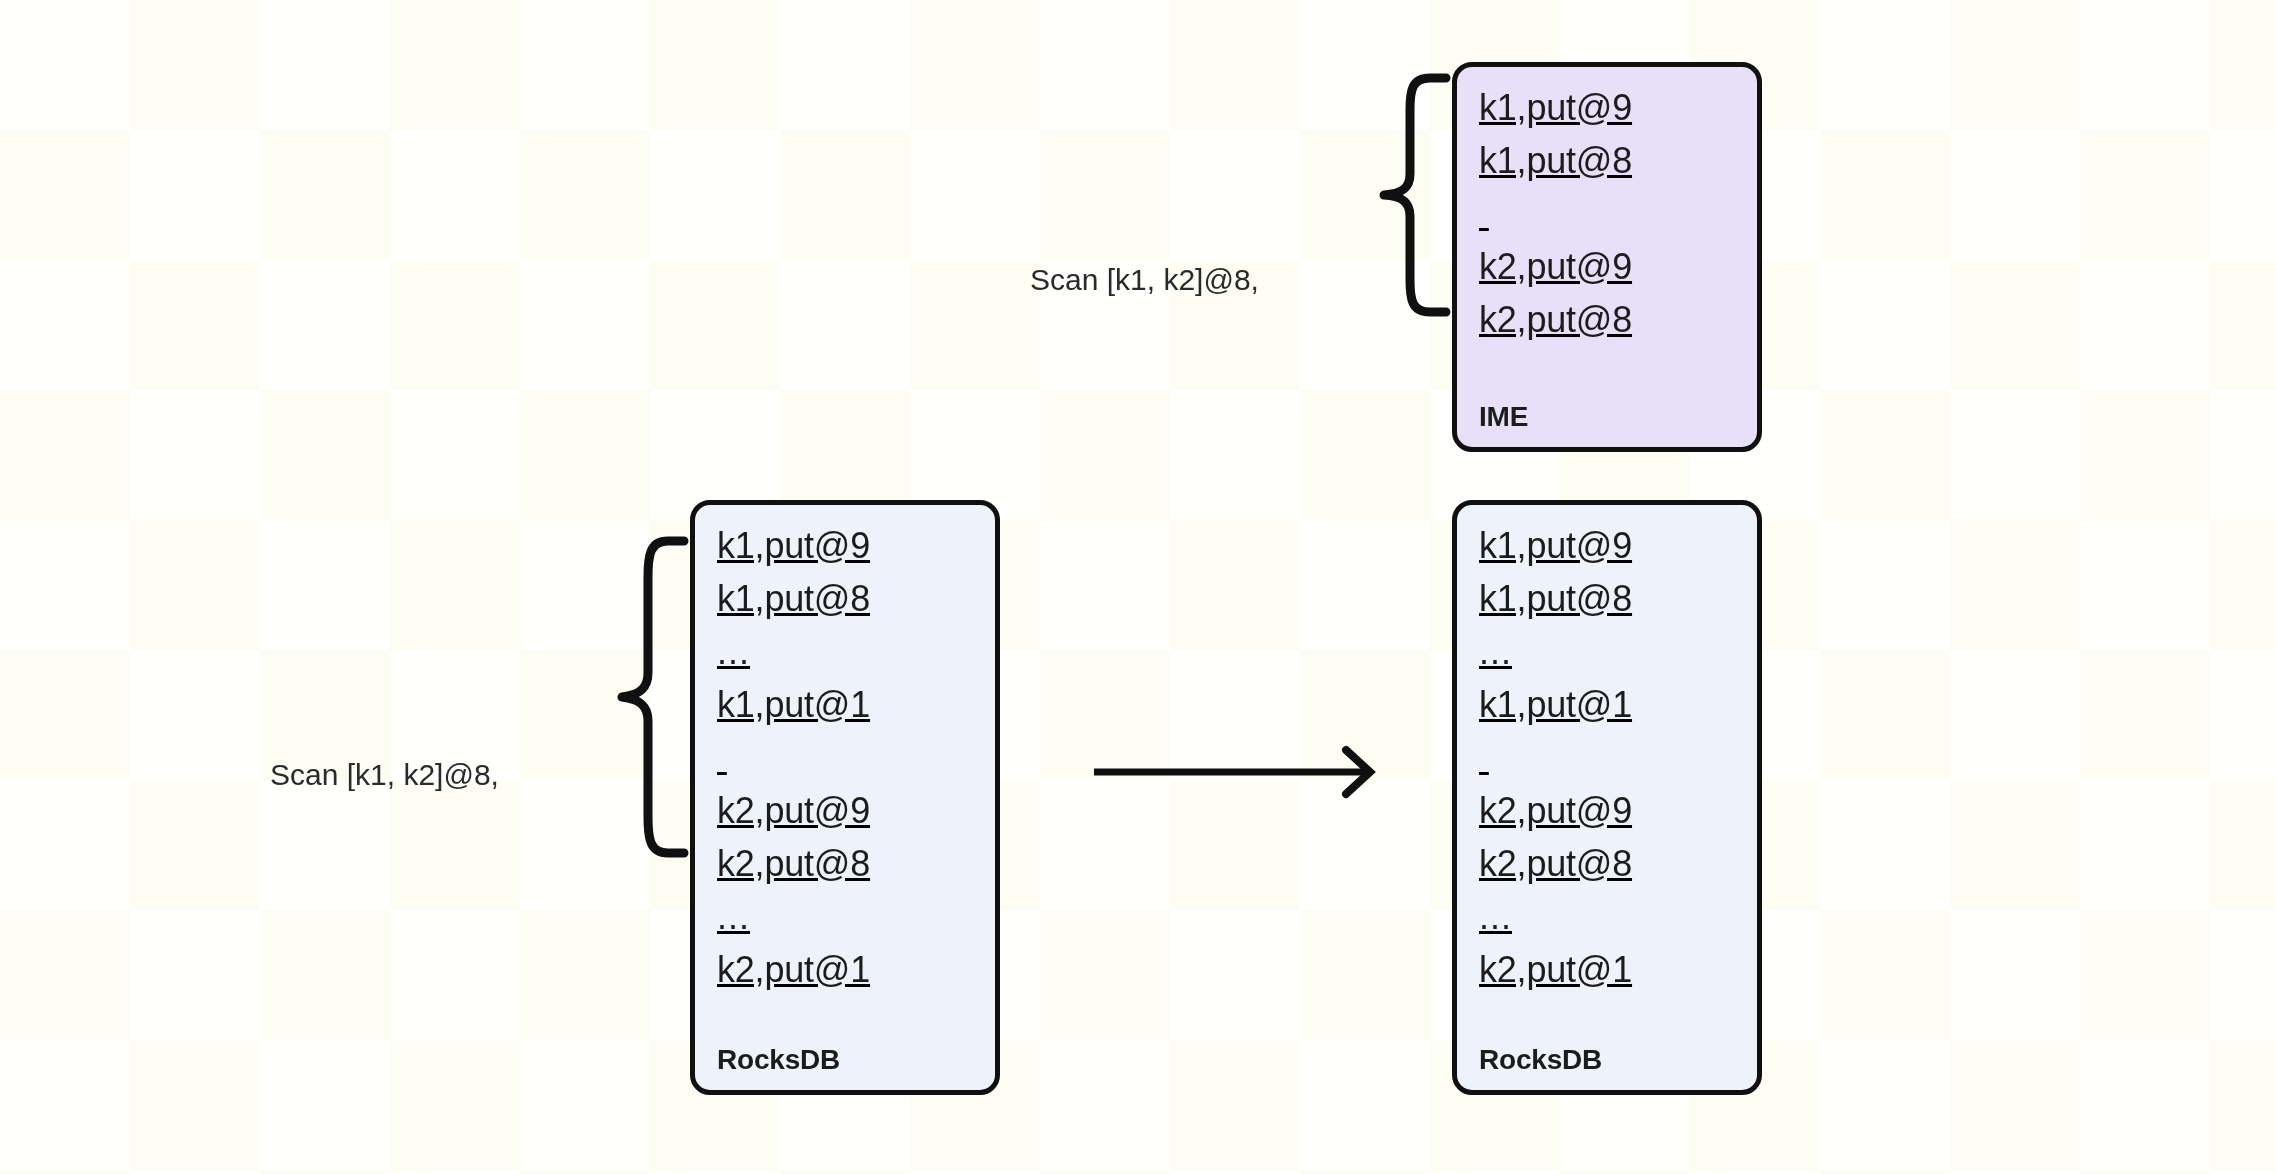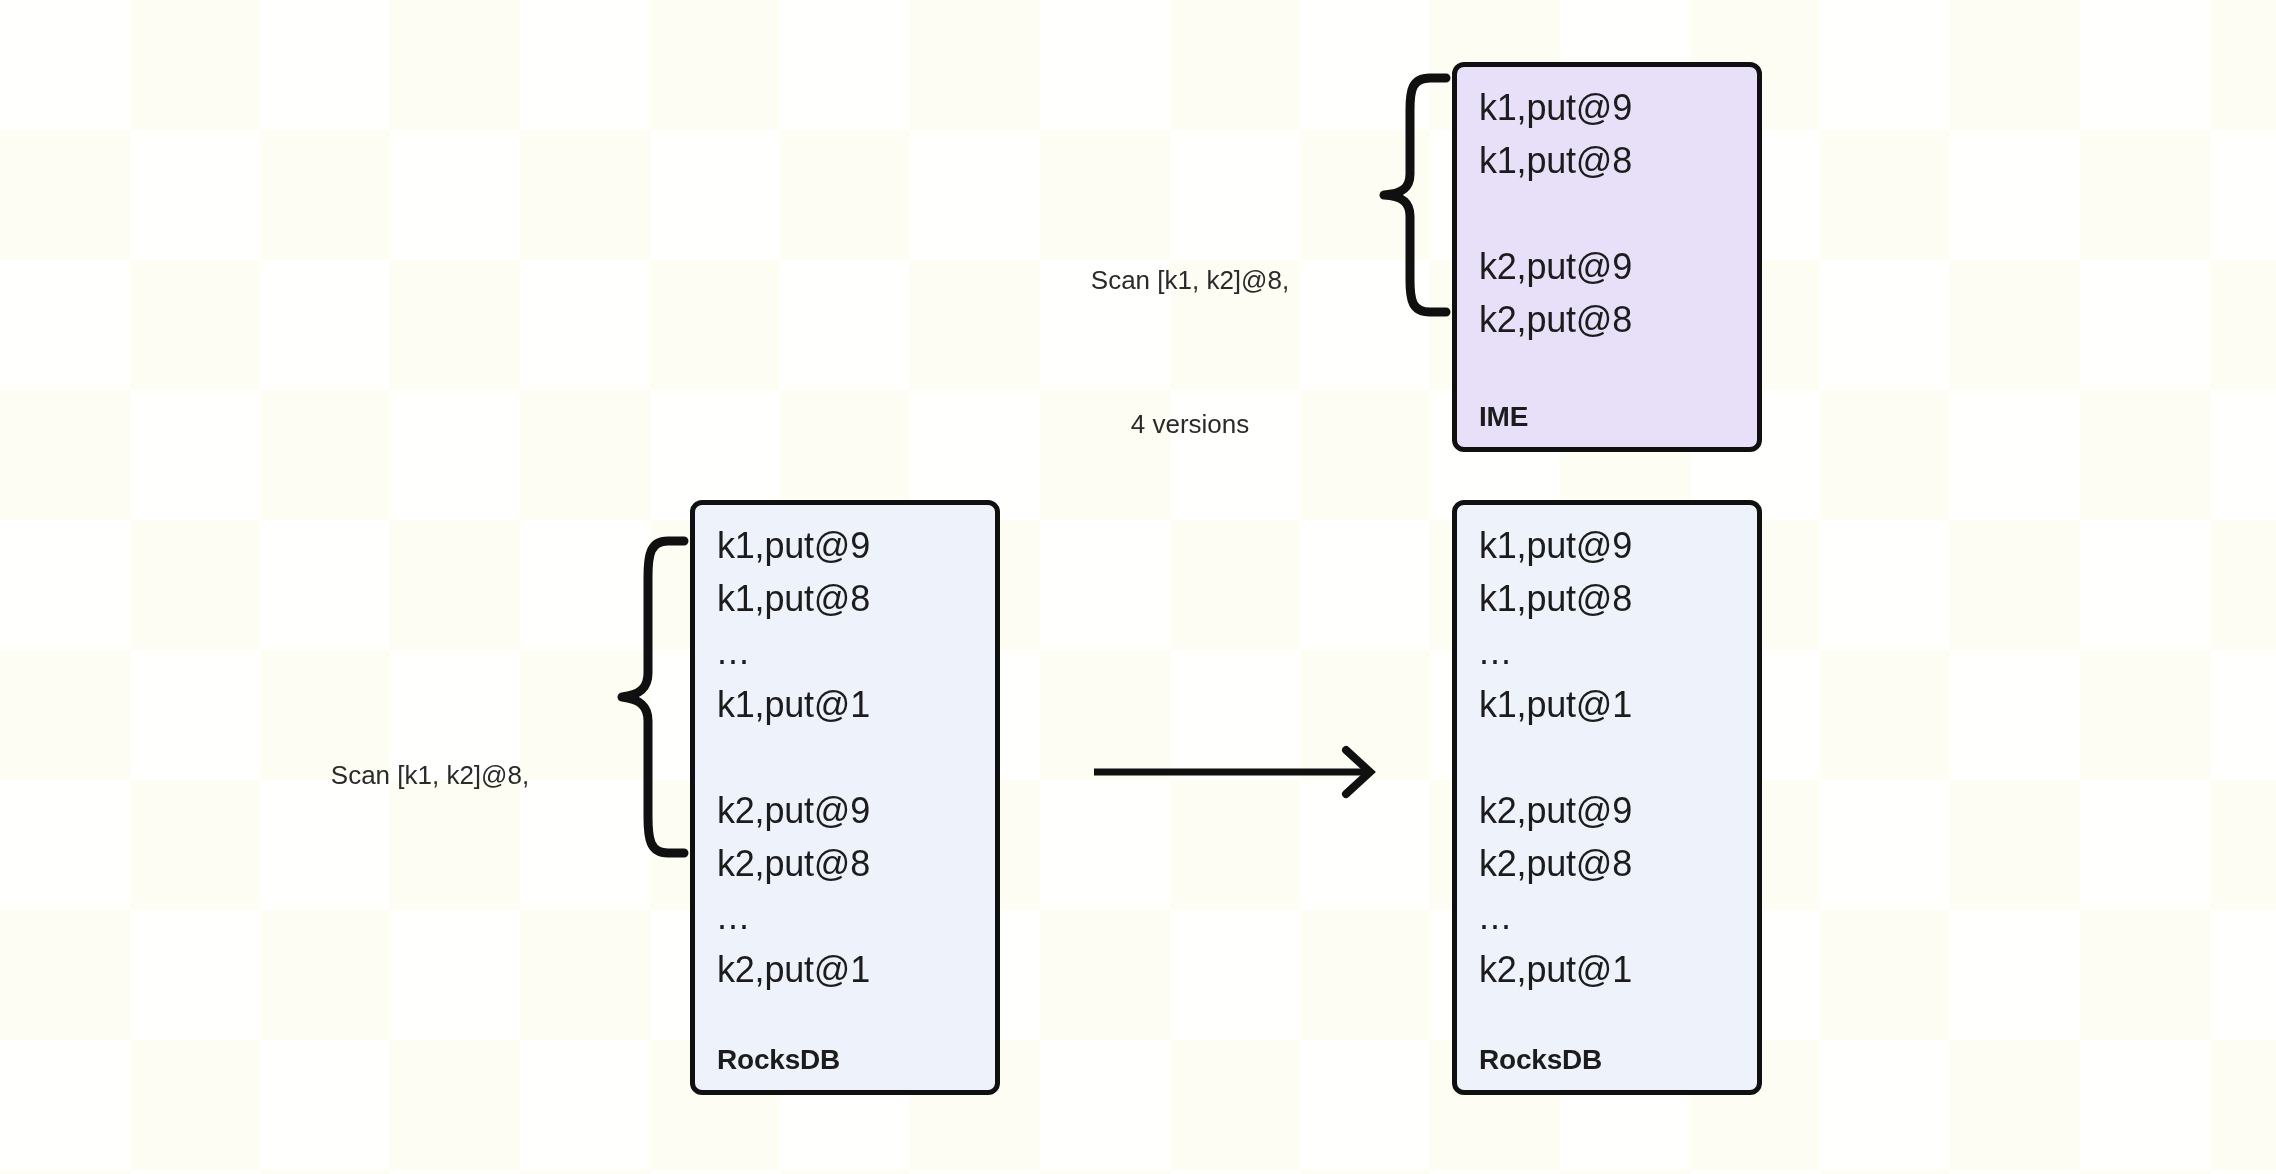--- a/index.html
+++ b/index.html
@@ -24,22 +24,23 @@
       linear-gradient(45deg, #fdfdf4 25%, transparent 25%, transparent 75%, #fdfdf4 75%),
       linear-gradient(45deg, #fdfdf4 25%, transparent 25%, transparent 75%, #fdfdf4 75%);
     background-size: 260px 260px;
     background-position: 0 0, 130px 130px;
   }
 
   .box {
     position: absolute;
     box-sizing: border-box;
     border: 5px solid #101010;
-    border-radius: 12px;
+    border-radius: 20px;
     padding: 14px 22px 0 22px;
+    text-decoration: underline;
   }
   .box-ime {
     background: #e7e0f8;
   }
   .box-rocks {
     background: #eef2fa;
   }
 
   .row {
     font-size: 36px;
@@ -60,22 +61,21 @@
     left: 22px;
     bottom: 14px;
     font-size: 28px;
     font-weight: bold;
     color: #1c1c1c;
     letter-spacing: -0.2px;
   }
 
   .scan-label {
     position: absolute;
-    text-align: center;
-    font-size: 26px;
+    font-size: 30px;
     line-height: 48px;
     color: #2a2a2a;
     white-space: pre;
   }
 
   .brace {
     position: absolute;
   }
   .arrow {
     position: absolute;
@@ -95,21 +95,20 @@
     <div class="box-label">IME</div>
   </div>
 
   <svg class="brace" style="left:1378px; top:70px;" width="74" height="250" viewBox="0 0 74 250">
     <path d="M 68 8 L 52 8 C 34 8 32 20 32 40 L 32 104 C 32 118 24 124 6 125
              C 24 126 32 132 32 146 L 32 210 C 32 230 34 242 52 242 L 68 242" fill="none" stroke="#101010" stroke-width="9" stroke-linecap="round" stroke-linejoin="round"></path>
   </svg>
 
   <div class="scan-label" style="left:1030px; top:160px; width:320px;">
     <div>Scan [k1, k2]@8,</div>
-    <div>4 versions</div>
   </div>
 
   <div class="box box-rocks" style="left:690px; top:500px; width:310px; height:595px;">
     <div class="row">k1,put@9</div>
     <div class="row">k1,put@8</div>
     <div class="row ellipsis">...</div>
     <div class="row">k1,put@1</div>
     <div class="row blank">&nbsp;</div>
     <div class="row">k2,put@9</div>
     <div class="row">k2,put@8</div>

